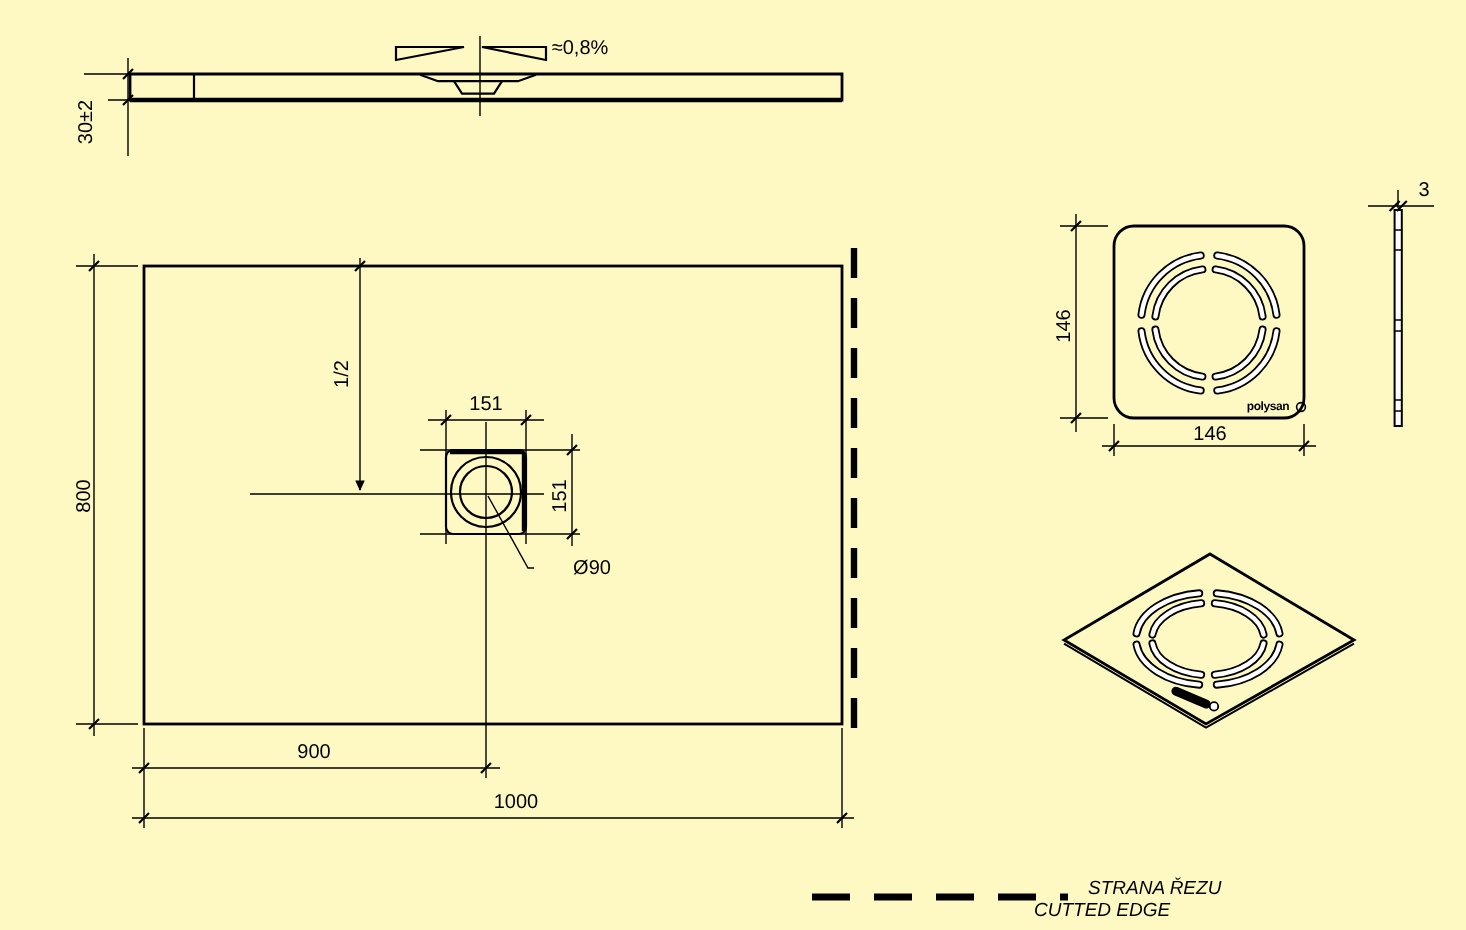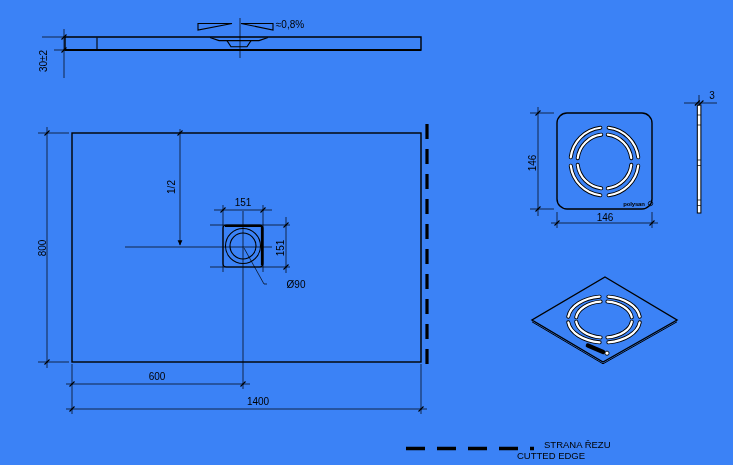--- a/index.html
+++ b/index.html
@@ -1,23 +1,23 @@
 <!DOCTYPE html>
 <html><head>
 <meta charset="utf-8">
 <style>
   html,body{margin:0;padding:0;background:#fff;}
-  .canvas{position:relative;width:733px;height:465px;background:#3b82f6;overflow:hidden;
+  .canvas{position:relative;width:733px;height:465px;background:#fef9c3;overflow:hidden;
           font-family:"Liberation Sans",sans-serif;}
   .canvas svg{position:absolute;left:0;top:0;}
   .lbl{position:absolute;transform:translate(-50%,-50%);font-size:10px;color:#000;
        white-space:nowrap;line-height:1;}
   .rot{transform:translate(-50%,-50%) rotate(-90deg);}
   .brand{font-size:6px;font-weight:bold;letter-spacing:-.2px;}
-  .legend-lbl{position:absolute;font-size:9.5px;color:#000;white-space:nowrap;line-height:1;}
+  .legend-lbl{position:absolute;font-size:9.5px;color:#000;white-space:nowrap;line-height:1;font-style:italic;}
   .ln-thin{stroke:#000;stroke-width:.7;fill:none;}
   .ln-med{stroke:#000;stroke-width:1.1;fill:none;}
   .ln-main{stroke:#000;stroke-width:1.4;fill:none;}
   .ln-thick{stroke:#000;stroke-width:2.2;fill:none;}
 </style>
 </head>
 <body>
 
 <div class="canvas">
 
@@ -130,22 +130,22 @@
     M694.8,105.5 l5,-5 M698.4,105.5 l5,-5"></path>
 </svg>
 
 <span class="lbl" style="left:290px;top:25px">≈0,8%</span>
 <span class="lbl rot" style="left:44px;top:61px">30±2</span>
 <span class="lbl rot" style="left:43px;top:248px">800</span>
 <span class="lbl rot" style="left:172px;top:187px">1/2</span>
 <span class="lbl" style="left:243px;top:203px">151</span>
 <span class="lbl rot" style="left:281px;top:248px">151</span>
 <span class="lbl" style="left:296px;top:285px">Ø90</span>
-<span class="lbl" style="left:157px;top:377px">600</span>
-<span class="lbl" style="left:258px;top:402px">1400</span>
+<span class="lbl" style="left:157px;top:377px">900</span>
+<span class="lbl" style="left:258px;top:402px">1000</span>
 <span class="lbl rot" style="left:533px;top:163px">146</span>
 <span class="lbl" style="left:605px;top:218px">146</span>
 <span class="lbl" style="left:712px;top:96px">3</span>
 <span class="lbl brand" style="left:634px;top:204px">polysan</span>
 <span class="legend-lbl" style="left:544px;top:440px">STRANA ŘEZU</span>
 <span class="legend-lbl" style="left:517px;top:451px">CUTTED EDGE</span>
 
 </div>
 
 </body></html>

